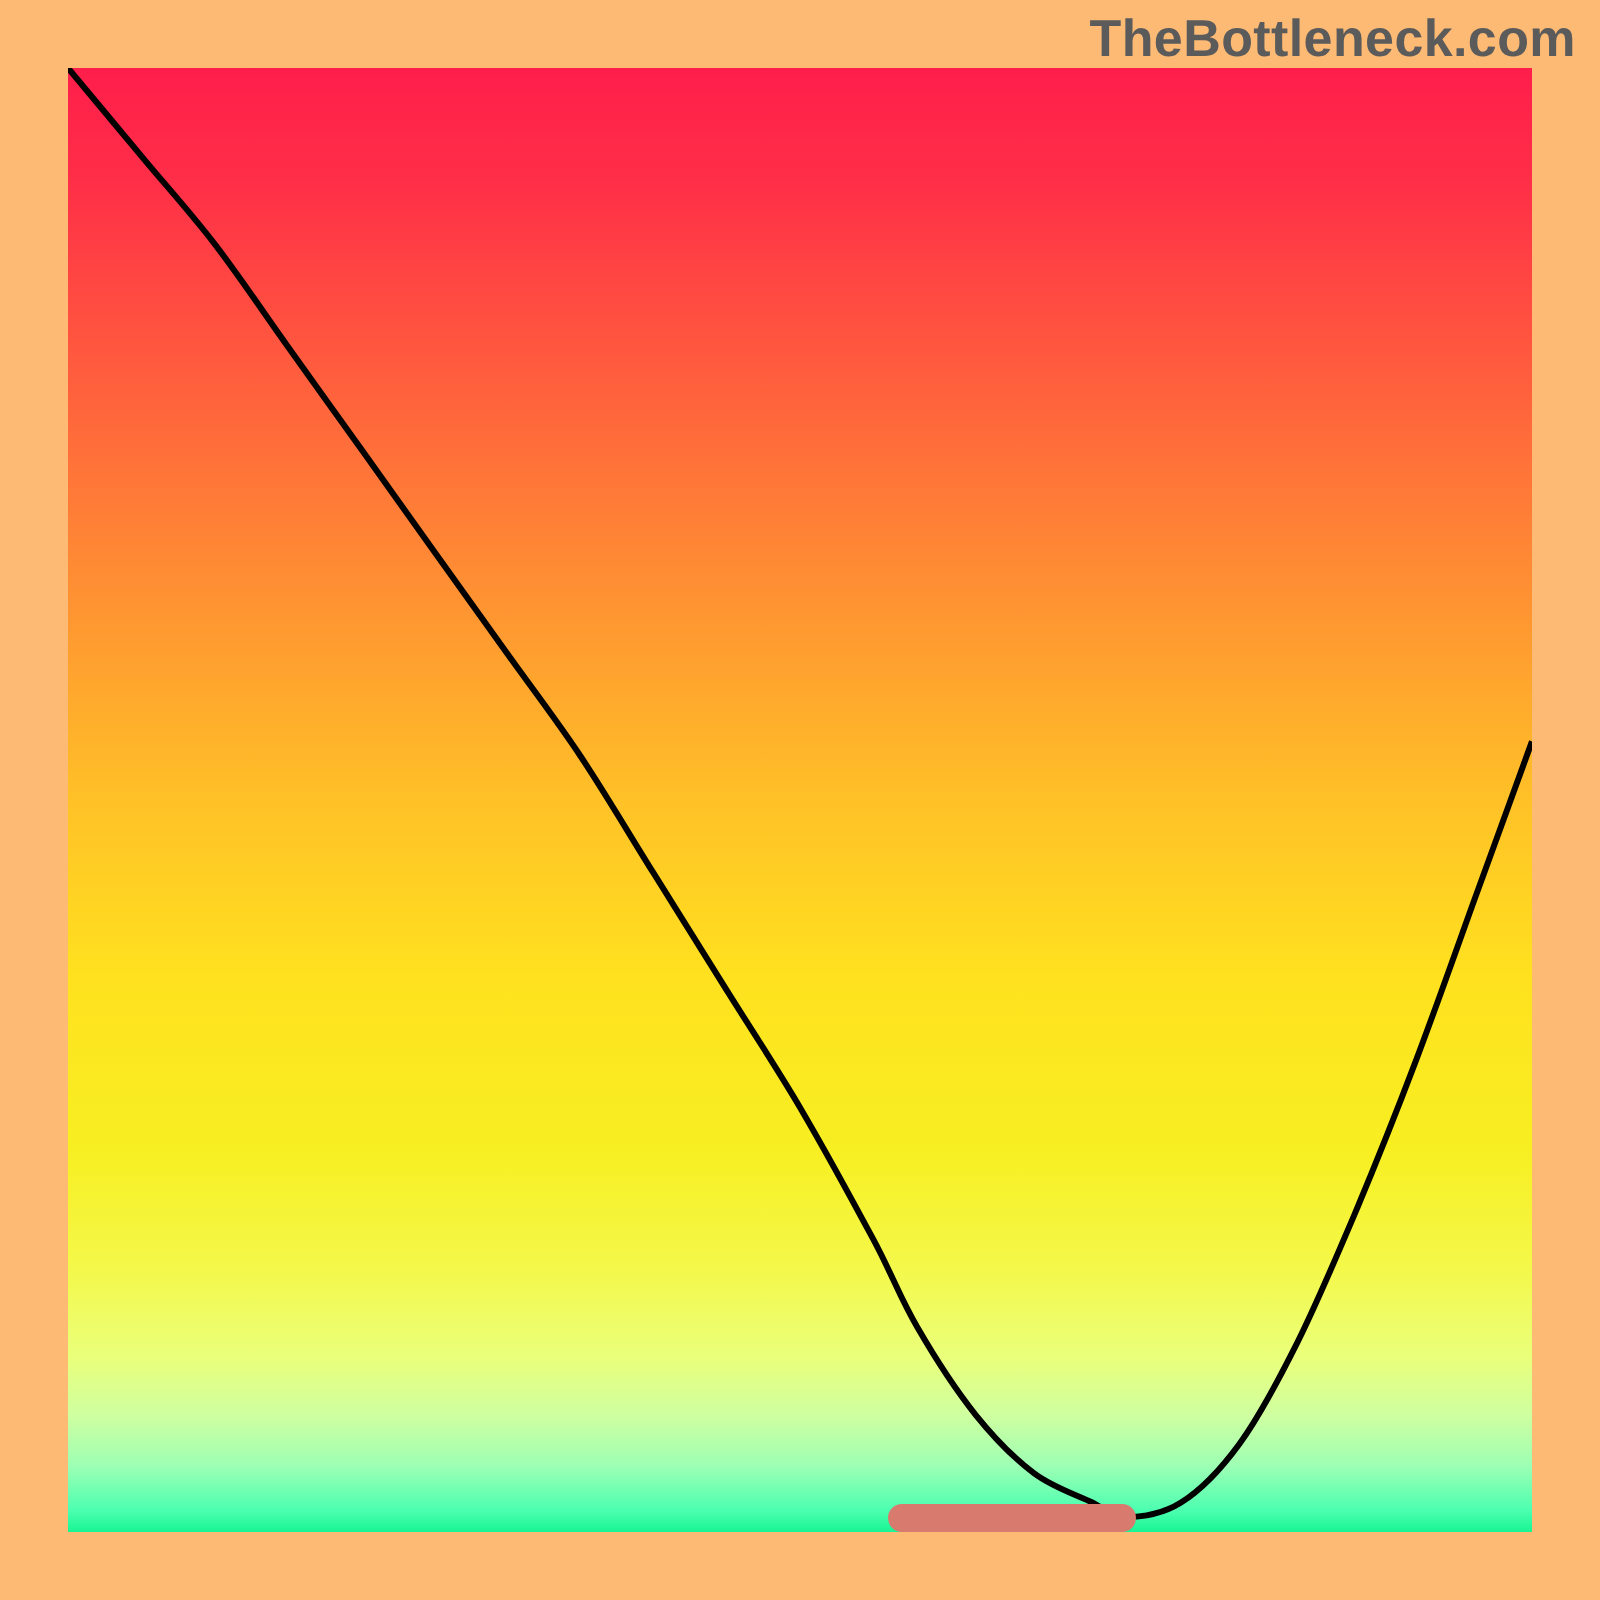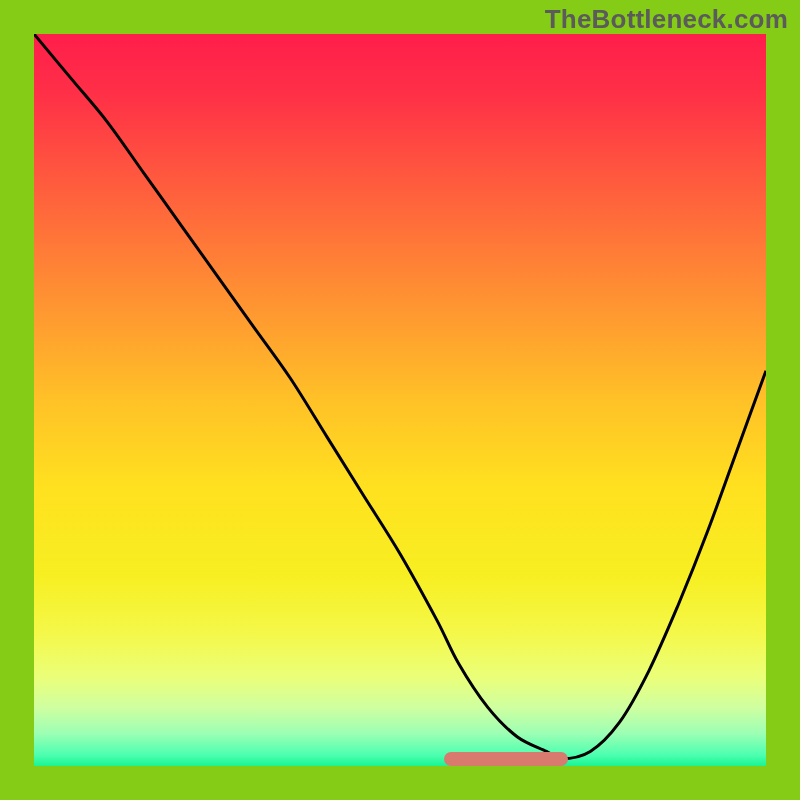--- a/index.html
+++ b/index.html
@@ -8,21 +8,21 @@
     width: 800px;
     height: 800px;
     overflow: hidden;
     background: #000;
     font-family: Arial, Helvetica, sans-serif;
   }
   .frame {
     position: relative;
     width: 800px;
     height: 800px;
-    background: #84cc16;
+    background: #fdba74;
   }
   .watermark {
     position: absolute;
     top: 4px;
     right: 12px;
     color: #5b5b5b;
     font-size: 26px;
     font-weight: 600;
     letter-spacing: 0.2px;
     z-index: 10;

